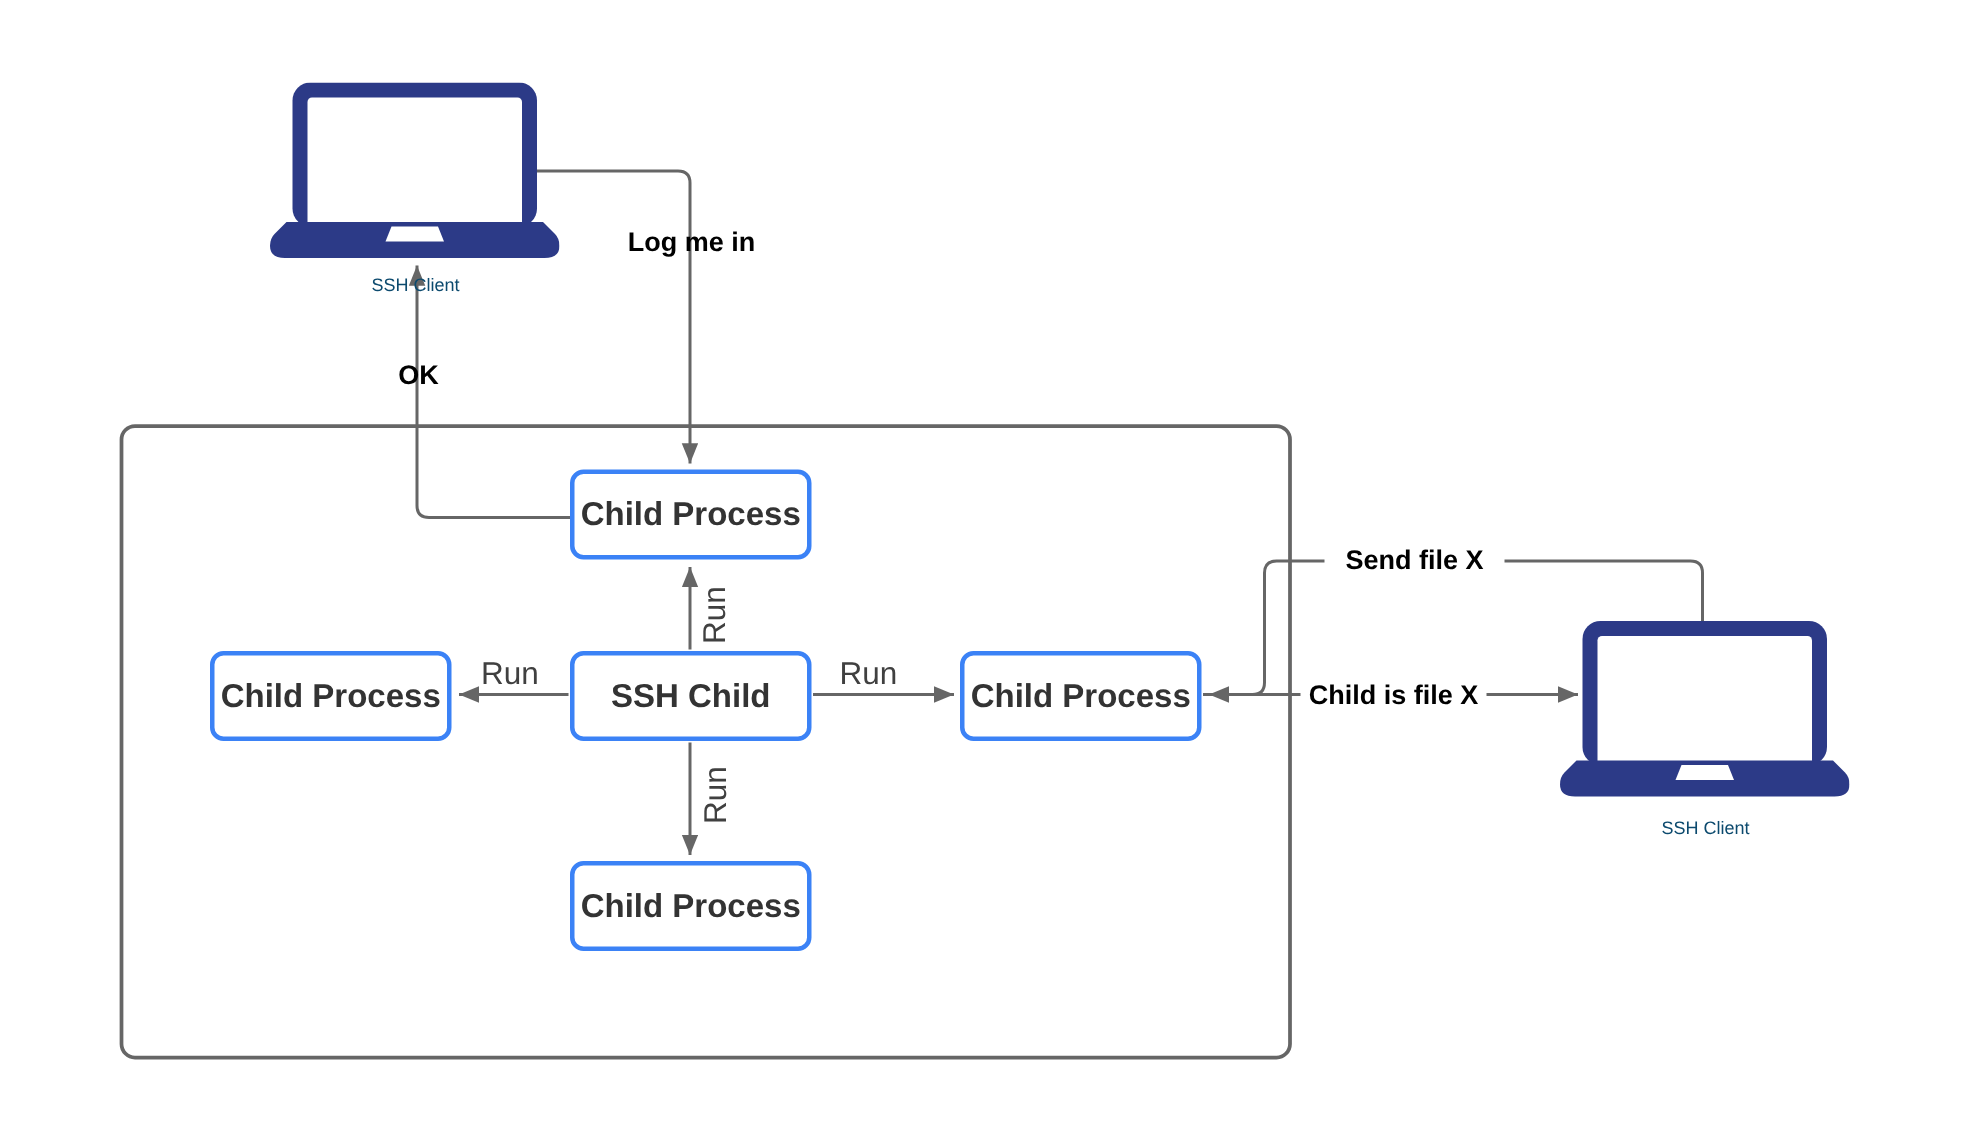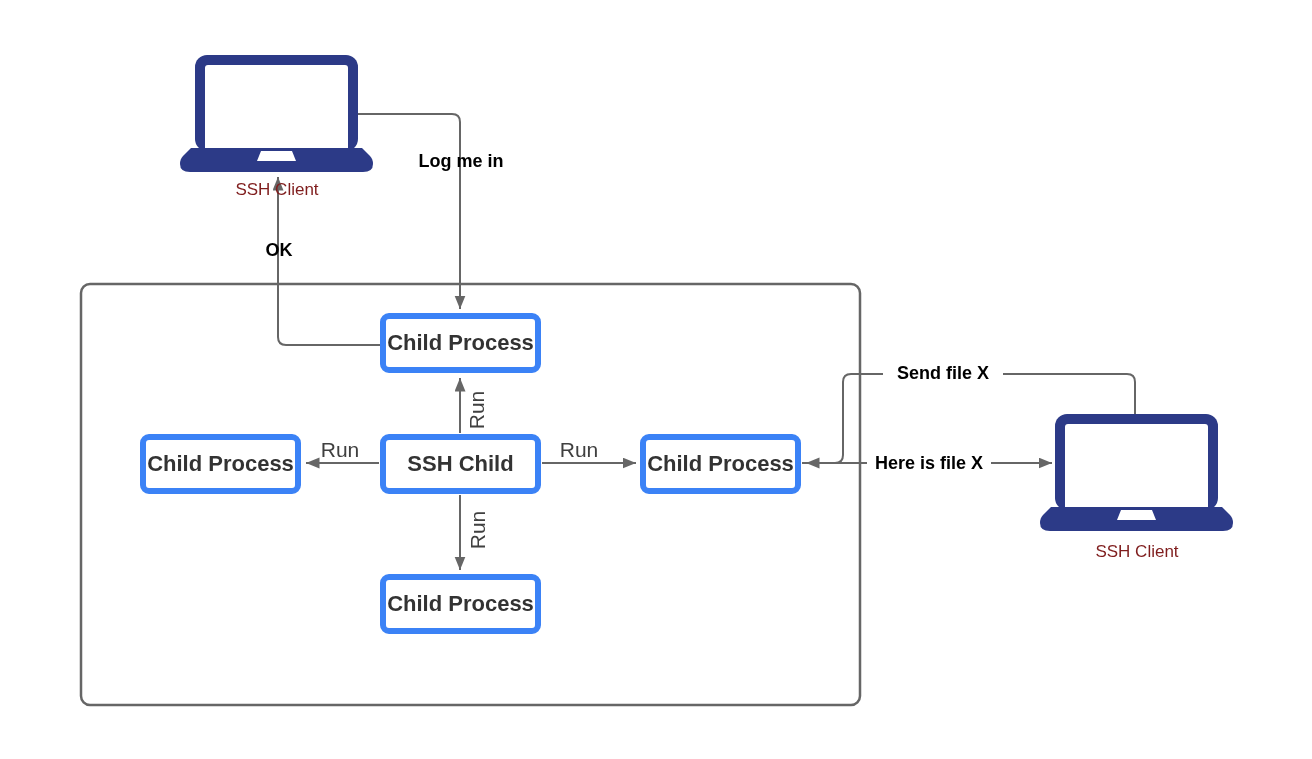--- a/index.html
+++ b/index.html
@@ -12,21 +12,21 @@
     font-family: "Liberation Sans", "DejaVu Sans", sans-serif;
     overflow: hidden;
   }
   #wires { position: absolute; left: 0; top: 0; width: 1312px; height: 759px; }
 
   .node {
     position: absolute;
     width: 161px;
     height: 60px;
     background: #ffffff;
-    border: 6px solid #3b82f6;
+    border: 3px solid #3b82f6;
     border-radius: 9px;
     display: flex;
     align-items: center;
     justify-content: center;
     font-size: 22px;
     font-weight: bold;
     color: #333333;
     white-space: nowrap;
   }
   #node-child-top    { left: 380px; top: 313px; }
@@ -36,22 +36,22 @@
   #node-child-bottom { left: 380px; top: 574px; }
 
   .laptop { position: absolute; width: 193px; height: 118px; }
   #laptop-left  { left: 180px; top: 55px; }
   #laptop-right { left: 1040px; top: 414px; }
 
   .client-label {
     position: absolute;
     width: 134px;
     text-align: center;
-    font-size: 17px;
-    color: #7f1d1d;
+    font-size: 12px;
+    color: #0c4a6e;
     line-height: 20px;
     white-space: nowrap;
   }
   #client-label-left  { left: 210px; top: 180px; }
   #client-label-right { left: 1070px; top: 542px; }
 
   .msg-label {
     position: absolute;
     text-align: center;
     font-size: 18px;
@@ -145,20 +145,20 @@
       <path d="M 81 96 L 112 96 L 116 106 L 77 106 Z" fill="#ffffff"></path>
     </svg>
   </div>
 
   <div class="client-label" id="client-label-left">SSH Client</div>
   <div class="client-label" id="client-label-right">SSH Client</div>
 
   <div class="msg-label" id="label-log-me-in">Log me in</div>
   <div class="msg-label" id="label-ok">OK</div>
   <div class="msg-label" id="label-send-file">Send file X</div>
-  <div class="msg-label" id="label-here-file">Here is file X</div>
+  <div class="msg-label" id="label-here-file">Child is file X</div>
 
   <div class="run-label run-vertical" id="label-run-top">Run</div>
   <div class="run-label run-vertical" id="label-run-bottom">Run</div>
   <div class="run-label" id="label-run-left">Run</div>
   <div class="run-label" id="label-run-right">Run</div>
 
 </div>
 
 </body></html>

